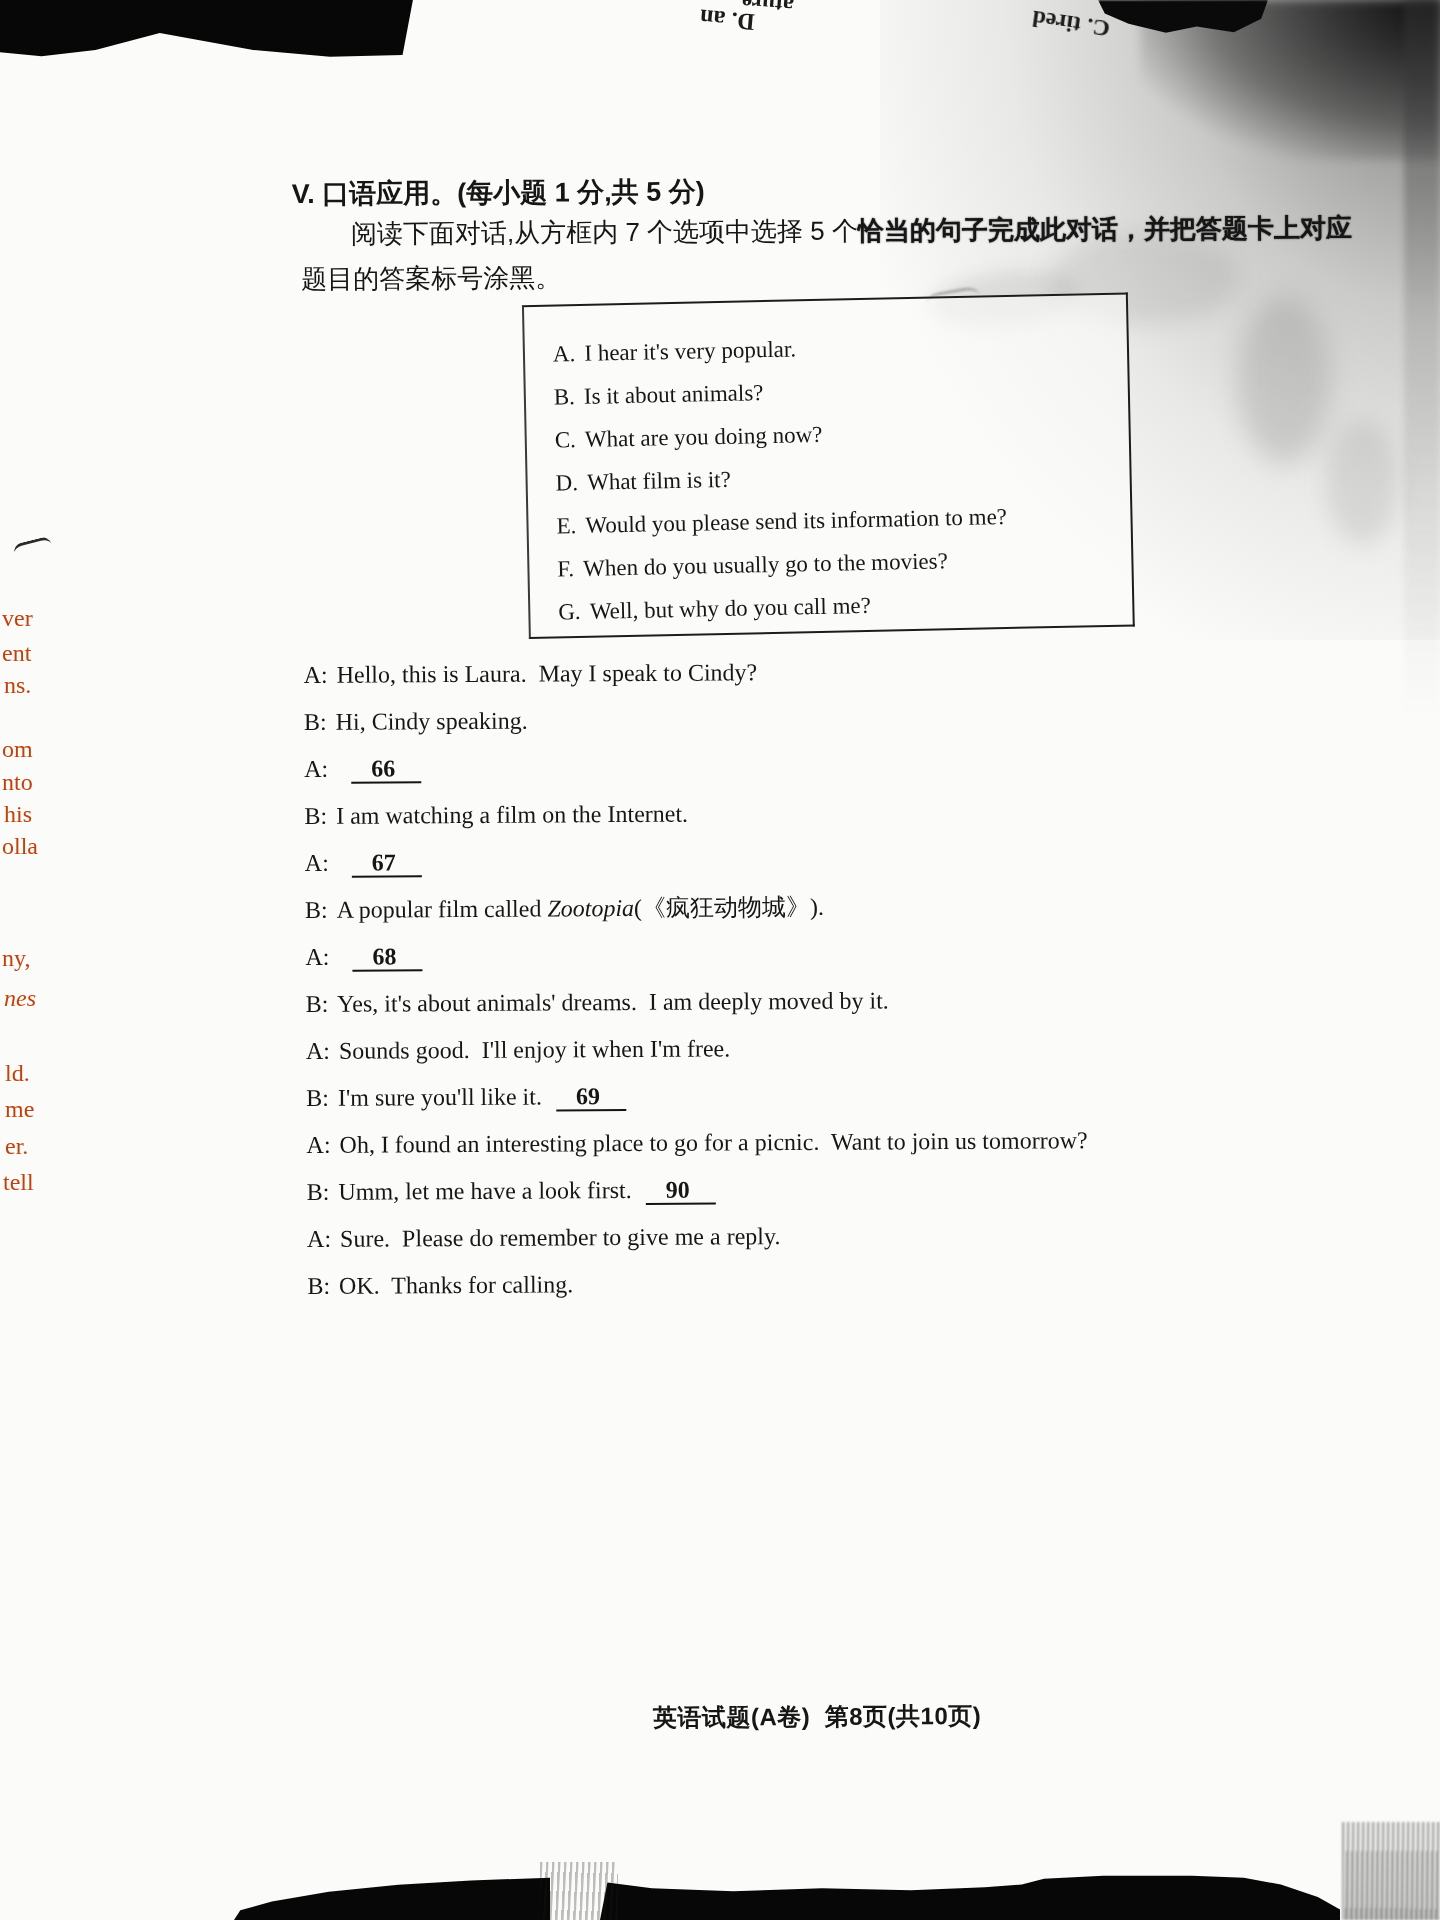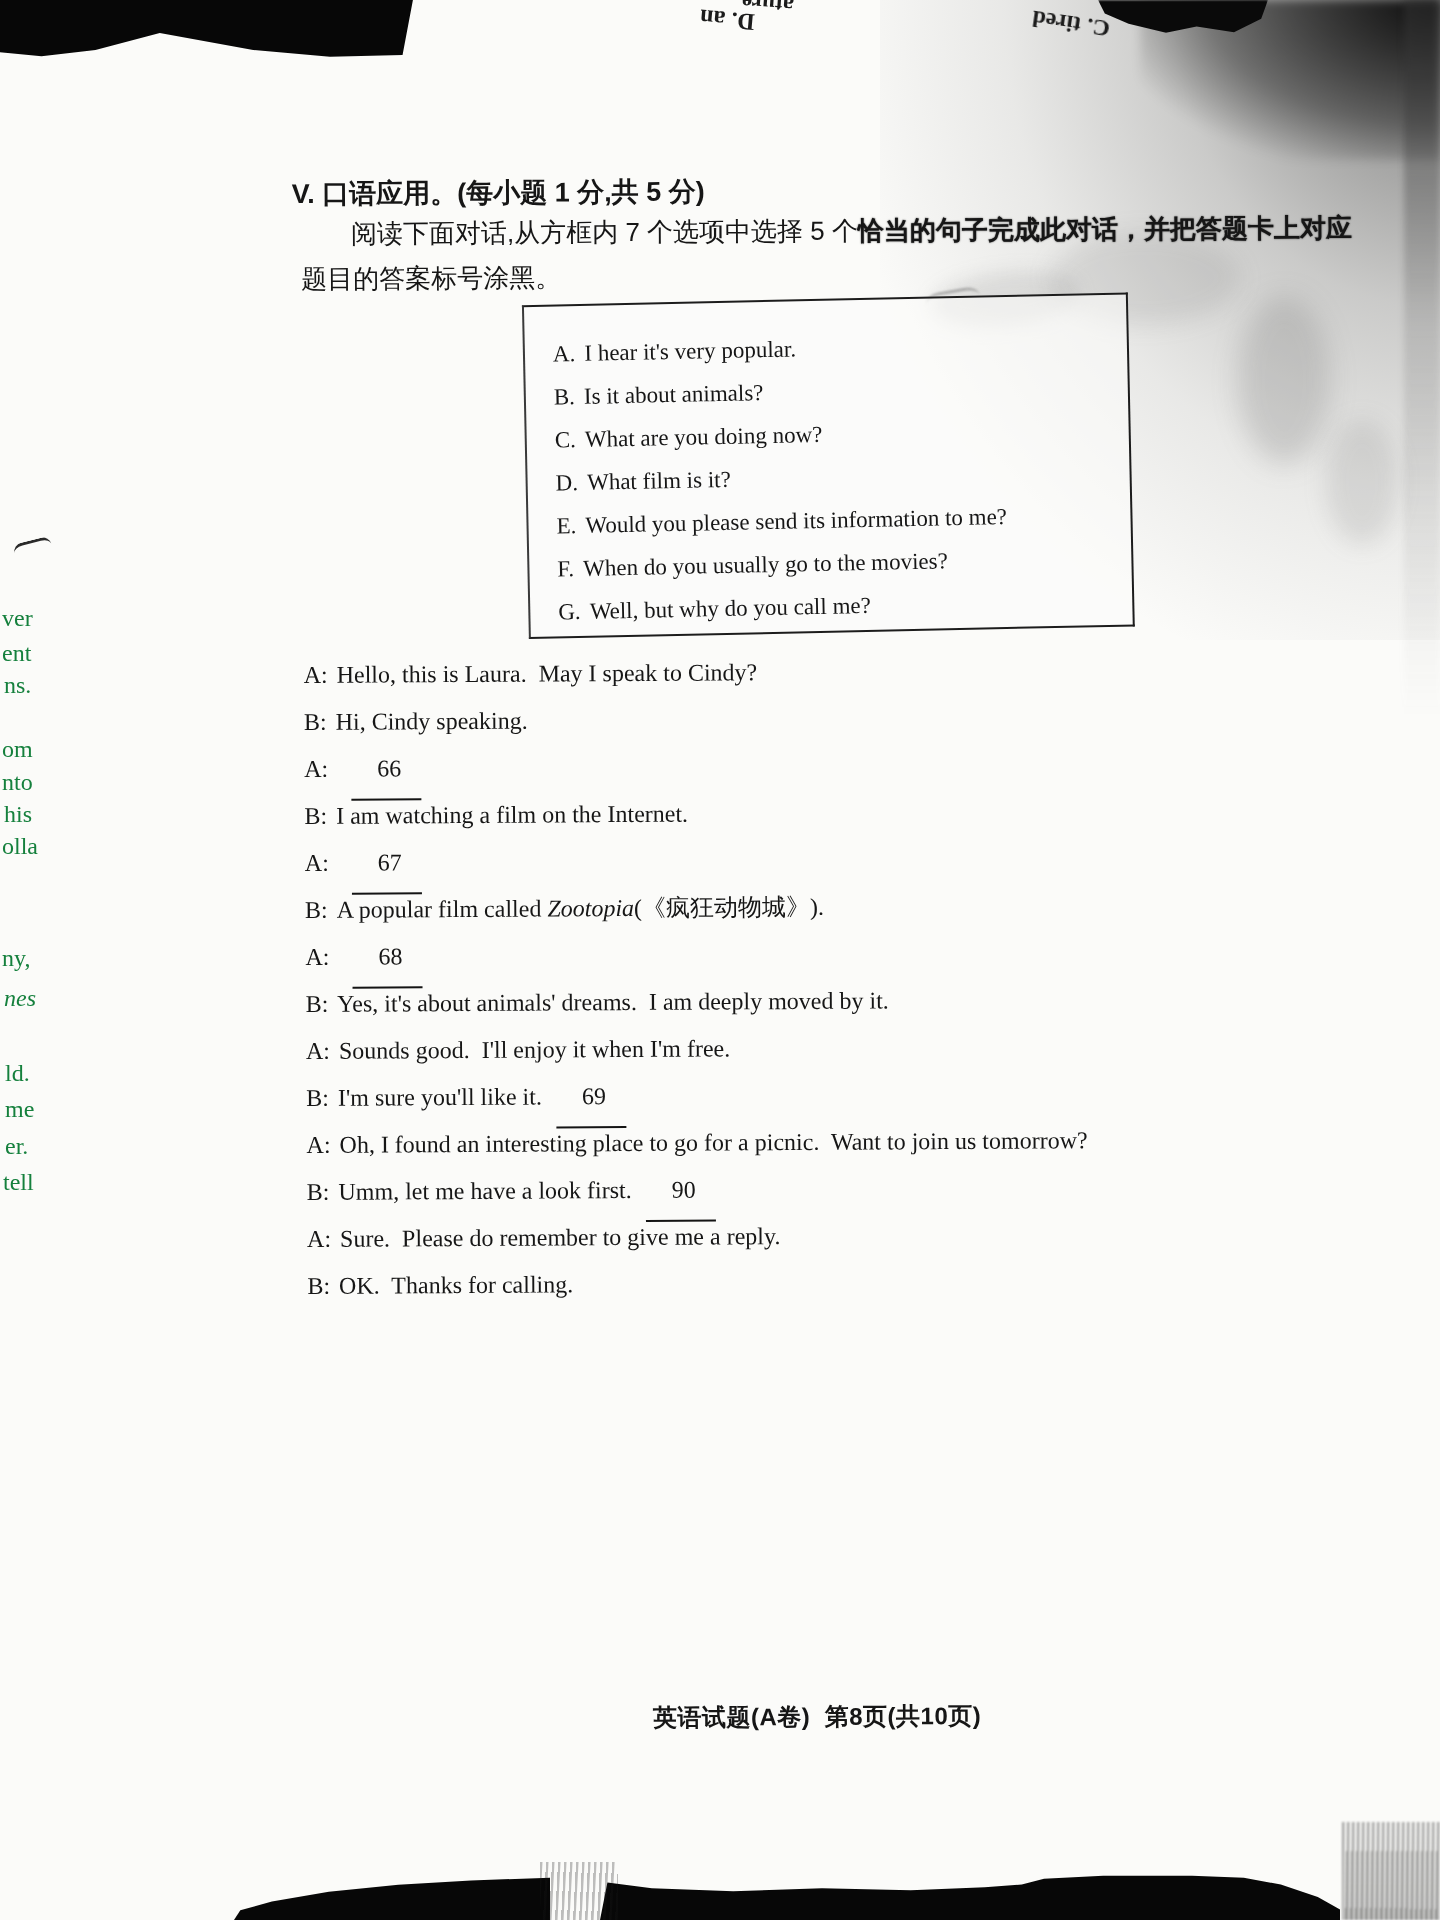--- a/index.html
+++ b/index.html
@@ -43,43 +43,43 @@
                linear-gradient(to bottom, rgba(80,80,80,0), rgba(60,60,60,.35));}
 
   
   .flip{position:absolute;z-index:4;font-family:"Liberation Serif",serif;font-weight:700;color:#1b1b1b;white-space:pre;}
   .flip-1{left:742px;top:-10px;font-size:23px;transform:rotate(184deg);}
   .flip-2{left:700px;top:6px;font-size:24px;transform:rotate(185deg);}
   .flip-3{left:1032px;top:10px;font-size:24px;transform:rotate(188deg);filter:blur(.4px);}
 
   
   .frag{position:absolute;left:2px;z-index:3;font-family:"Liberation Serif",serif;
-        font-size:24px;color:#15803d;white-space:pre;}
+        font-size:24px;color:#c2410c;white-space:pre;}
   .squiggle{position:absolute;left:14px;top:540px;width:38px;height:14px;z-index:3;
     border-top:3px solid #2a2a2a;border-radius:50% / 100%;transform:rotate(-14deg);}
 
   
   .cn{font-family:"Liberation Sans", sans-serif;}
   .title{position:absolute;left:296px;top:176px;font-size:27px;font-weight:700;white-space:pre;}
   .instr1{position:absolute;left:305px;top:215px;font-size:26px;line-height:38px;
           white-space:pre;text-indent:50px;}
   .instr1 .ibold{font-weight:700;text-shadow:0 0 1.6px rgba(10,10,10,.85);}
   .instr2{position:absolute;left:305px;top:262px;font-size:26px;white-space:pre;}
 
   .optbox{position:absolute;left:528px;top:302px;width:606px;height:334px;box-sizing:border-box;
           border:2px solid #1c1c1c;border-left:2px solid #3a3a3a;
           padding:26px 0 0 28px;transform:rotate(-0.85deg);background:rgba(252,252,250,.6);}
   .opt{height:43px;line-height:43px;font-size:23px;white-space:pre;}
   .opt .olabel{margin-right:9px;}
 
   .dialogue{position:absolute;left:305px;top:652px;font-size:24px;}
   .dline{height:47px;line-height:47px;white-space:pre;}
   .dline .spk{margin-right:9px;}
-  .blank{display:inline-block;min-width:30px;padding:0 20px 17px;margin-left:14px;
-         text-align:right;line-height:26px;border-bottom:2px solid #141414;}
+  .blank{display:inline-block;min-width:30px;padding:0 20px 0;margin-left:14px;
+         text-align:left;line-height:26px;border-bottom:2px solid #141414;font-weight:bold;}
 
   .footer{position:absolute;left:648px;top:1704px;font-size:24px;font-weight:700;
           white-space:pre;letter-spacing:.5px;}
 </style>
 </head>
 <body>
 
 <div class="page">
 
   <div class="wash-right"></div>

